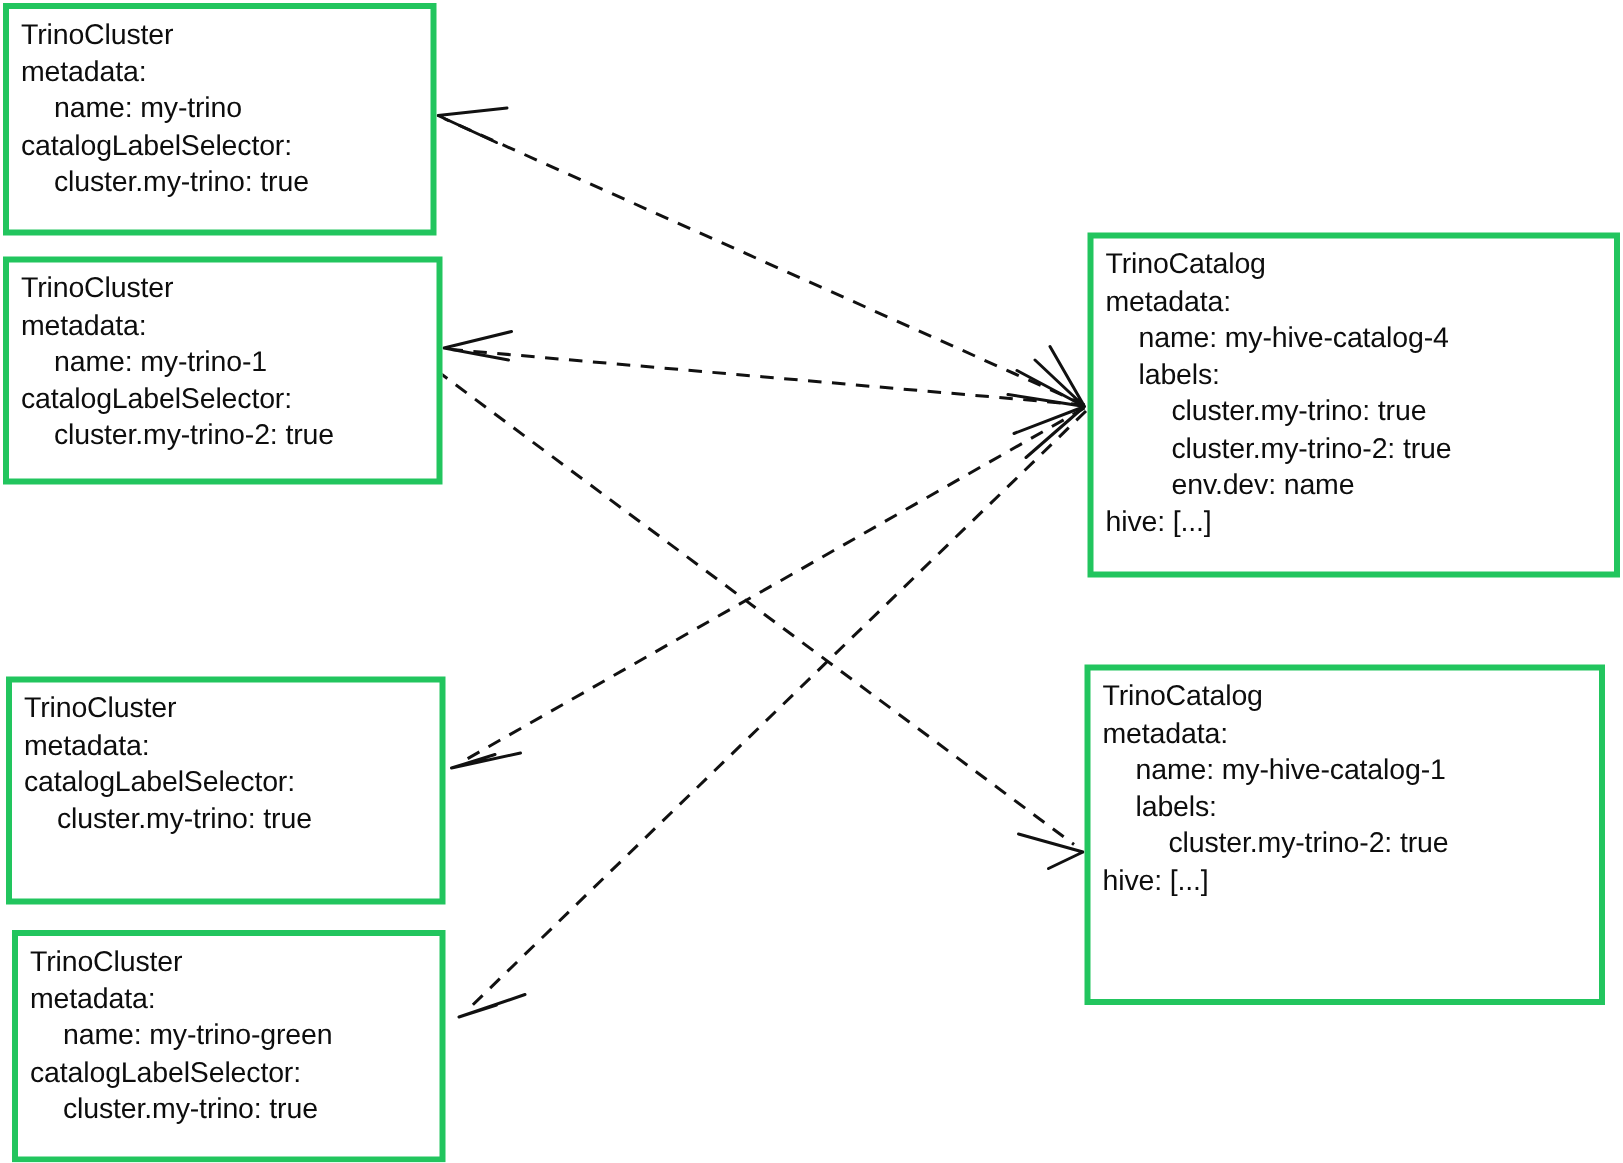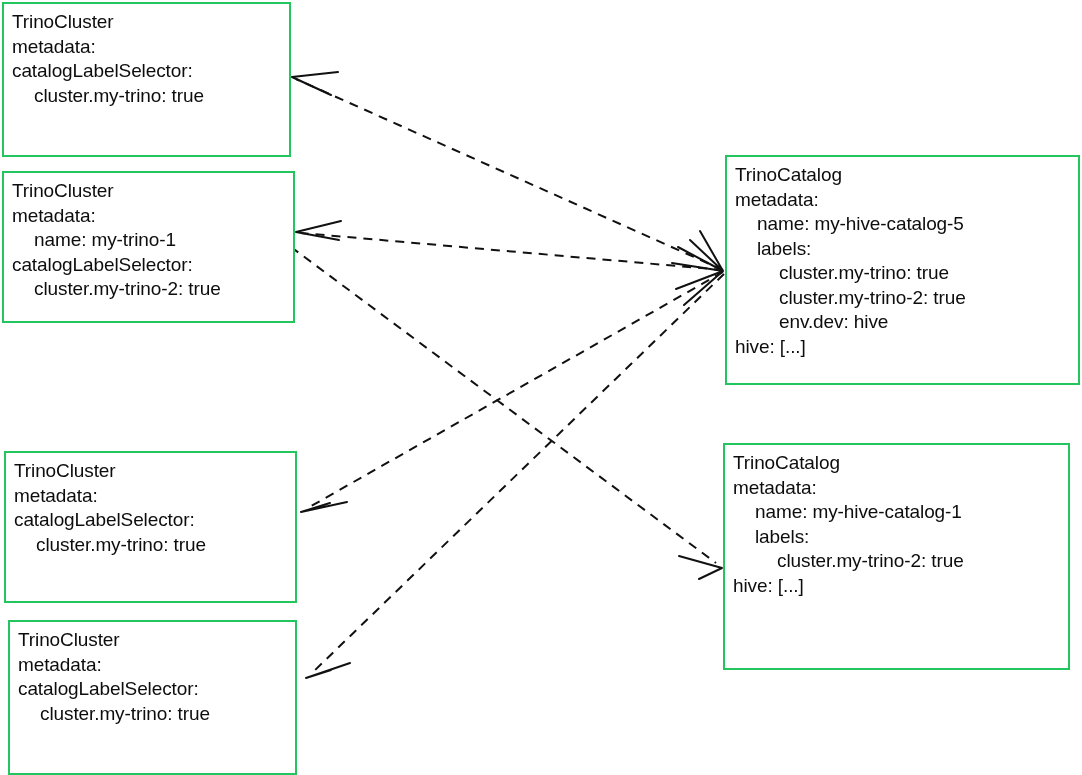--- a/index.html
+++ b/index.html
@@ -12,21 +12,21 @@
     width: 1082px;
     height: 775px;
     background: #ffffff;
     font-family: "Liberation Sans", sans-serif;
     overflow: hidden;
   }
   .node {
     position: absolute;
     box-sizing: border-box;
     background: #ffffff;
-    border: 2px solid #22c55e;
+    border: 4px solid #22c55e;
     padding: 6px 0 0 8px;
     z-index: 2;
   }
   .node .line {
     font-size: 19px;
     line-height: 24.5px;
     color: #0d0d0d;
     white-space: pre;
     letter-spacing: -0.1px;
   }
@@ -87,20 +87,21 @@
     </g>
 
     <g>
       <path class="edge-head" d="M 723 271 L 678 247 M 723 271 L 672 263 M 723 271 L 676 289 M 723 271 L 684 305 M 723 271 L 690 240 M 723 271 L 700 231"></path>
     </g>
   </svg>
 
   <div class="node" style="left:2px; top:2px; width:289px; height:155px;">
     <div class="line">TrinoCluster</div>
     <div class="line">metadata:</div>
+    <div class="line indent1">name: my-trino</div>
     <div class="line">catalogLabelSelector:</div>
     <div class="line indent1">cluster.my-trino: true</div>
   </div>
 
   <div class="node" style="left:2px; top:171px; width:293px; height:152px;">
     <div class="line">TrinoCluster</div>
     <div class="line">metadata:</div>
     <div class="line indent1">name: my-trino-1</div>
     <div class="line">catalogLabelSelector:</div>
     <div class="line indent1">cluster.my-trino-2: true</div>
@@ -109,32 +110,33 @@
   <div class="node" style="left:4px; top:451px; width:293px; height:152px;">
     <div class="line">TrinoCluster</div>
     <div class="line">metadata:</div>
     <div class="line">catalogLabelSelector:</div>
     <div class="line indent1">cluster.my-trino: true</div>
   </div>
 
   <div class="node" style="left:8px; top:620px; width:289px; height:155px;">
     <div class="line">TrinoCluster</div>
     <div class="line">metadata:</div>
+    <div class="line indent1">name: my-trino-green</div>
     <div class="line">catalogLabelSelector:</div>
     <div class="line indent1">cluster.my-trino: true</div>
   </div>
 
   <div class="node" style="left:725px; top:155px; width:355px; height:230px;">
     <div class="line">TrinoCatalog</div>
     <div class="line">metadata:</div>
-    <div class="line indent1">name: my-hive-catalog-5</div>
+    <div class="line indent1">name: my-hive-catalog-4</div>
     <div class="line indent1">labels:</div>
     <div class="line indent2">cluster.my-trino: true</div>
     <div class="line indent2">cluster.my-trino-2: true</div>
-    <div class="line indent2">env.dev: hive</div>
+    <div class="line indent2">env.dev: name</div>
     <div class="line">hive: [...]</div>
   </div>
 
   <div class="node" style="left:723px; top:443px; width:347px; height:227px;">
     <div class="line">TrinoCatalog</div>
     <div class="line">metadata:</div>
     <div class="line indent1">name: my-hive-catalog-1</div>
     <div class="line indent1">labels:</div>
     <div class="line indent2">cluster.my-trino-2: true</div>
     <div class="line">hive: [...]</div>

